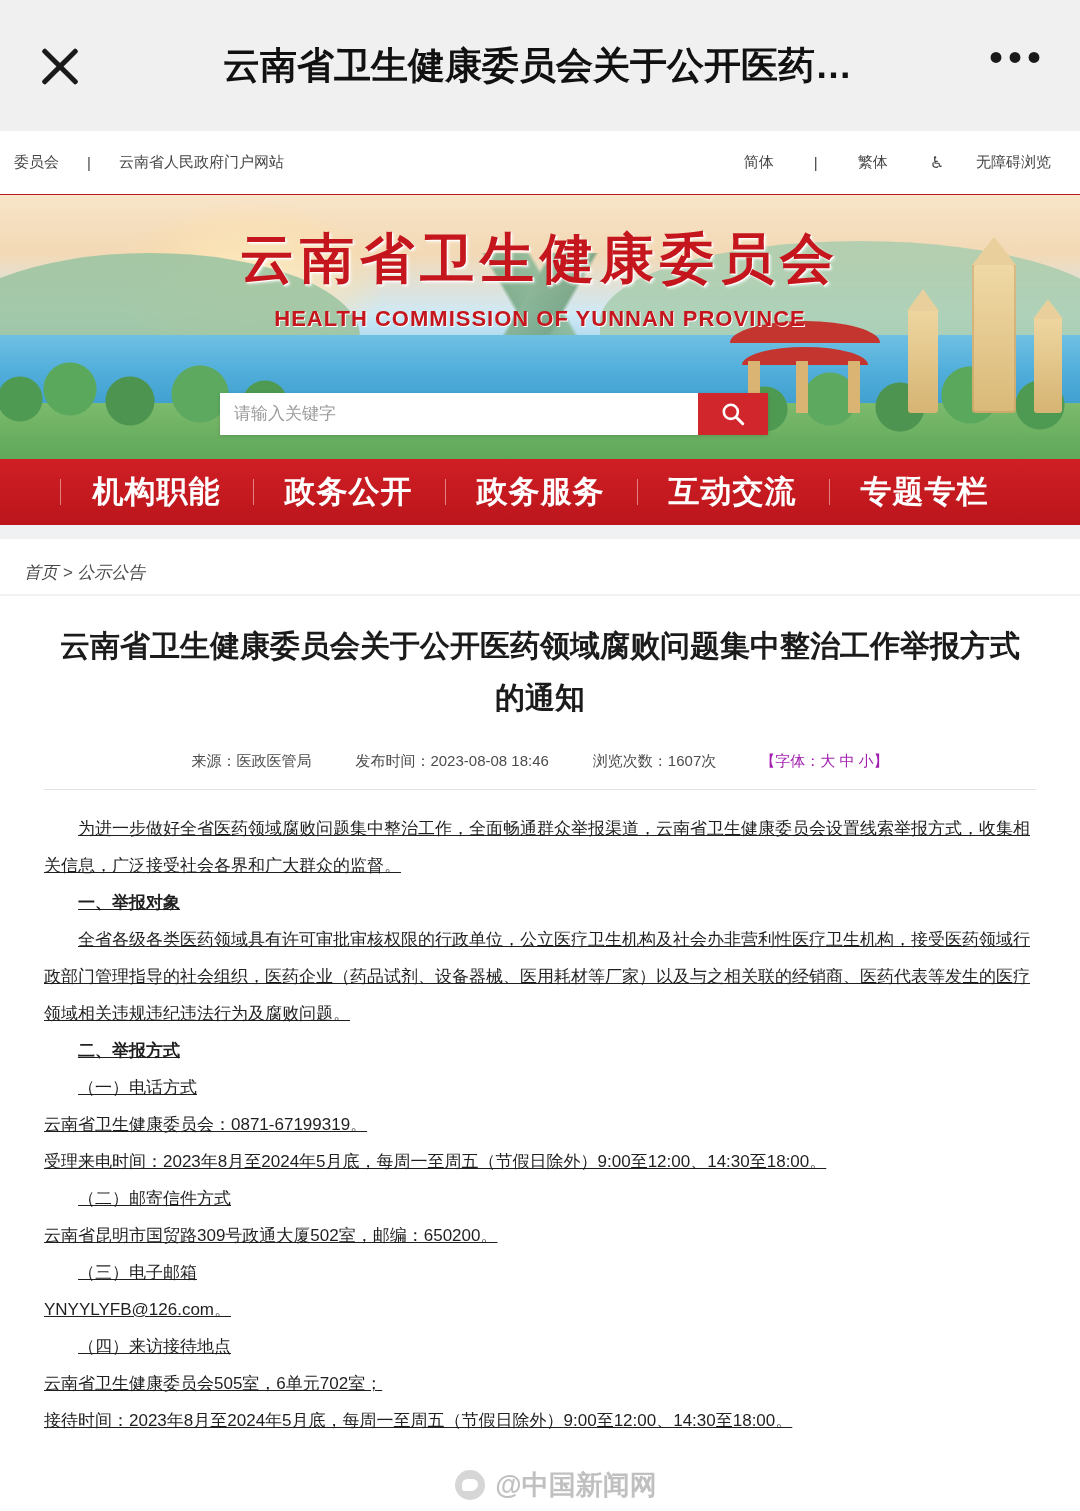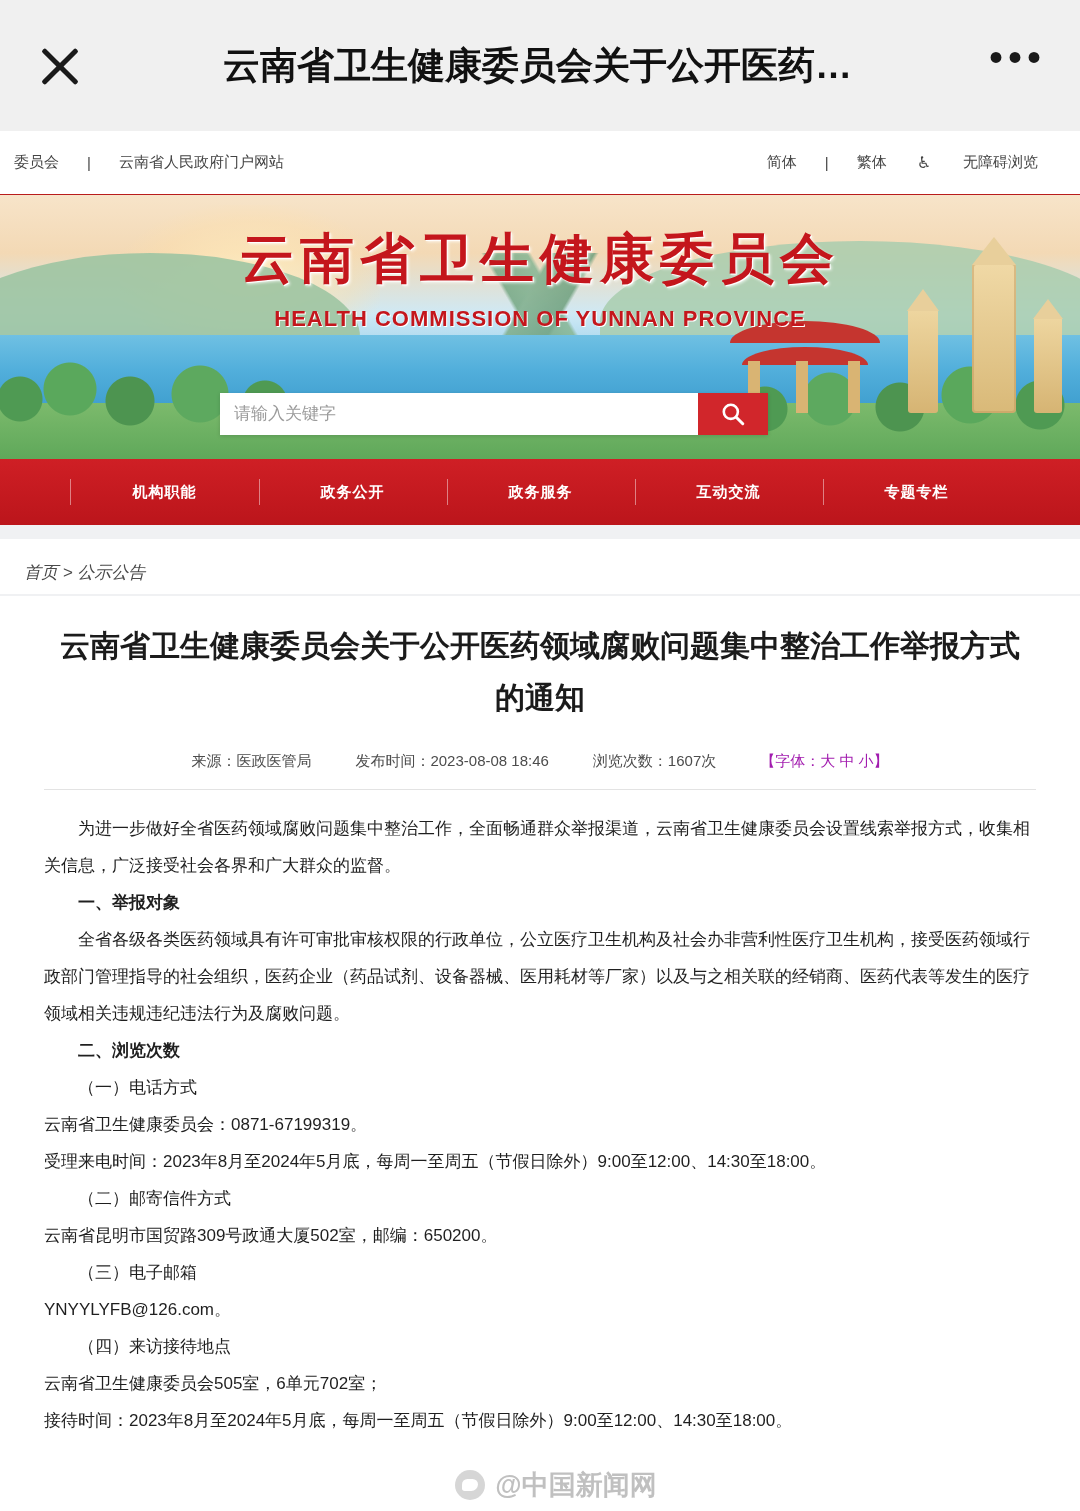--- a/index.html
+++ b/index.html
@@ -66,22 +66,22 @@
     color: #555;
     padding-left: 0;
   }
   .utilbar .left { display: flex; align-items: center; }
   .utilbar .left span { padding: 0 14px; color: #444; }
   .utilbar .sep { color: #d2d2d2; }
   .utilbar .right {
     margin-left: auto;
     display: flex;
     align-items: center;
-    padding-right: 14px;
-    gap: 0;
+    padding-right: 1px;
+    gap: 12px;
   }
   .utilbar .right span { padding: 0 14px; color: #444; }
   .access {
     display: flex; align-items: center;
     color: #c2181b;
     font-weight: normal;
     padding-left: 2px !important;
   }
   .access .wifi { margin-right: 4px; font-size: 16px; }
 
@@ -238,23 +238,23 @@
   .nav {
     height: 66px;
     background: linear-gradient(180deg,#cf1f25 0%, #bb151b 100%);
     display: flex;
     align-items: center;
     justify-content: center;
     gap: 0;
   }
   .nav-item {
     color: #fff;
-    font-size: 15px;
-    font-weight: bold;
-    padding: 0 62px;
+    font-size: 31px;
+    font-weight: bold;
+    padding: 0 32px;
     position: relative;
     cursor: pointer;
     letter-spacing: 1px;
   }
   .nav-item + .nav-item::before {
     content: "";
     position: absolute; left: 0; top: 50%;
     transform: translateY(-50%);
     width: 1px; height: 26px;
     background: rgba(255,255,255,.45);
@@ -294,20 +294,21 @@
   .meta .fontsize { color: #a21caf; }
   .meta-rule {
     margin: 18px 0 20px 0;
     border-top: 1px solid #e3e3e3;
   }
   .body-text p {
     font-size: 17px;
     line-height: 37px;
     color: #1f1f1f;
     margin: 0;
+    text-decoration: underline;
   }
   .body-text p.indent { text-indent: 2em; }
   .body-text p.bold { font-weight: bold; text-indent: 2em; }
 
   .signature {
     margin-top: 64px;
     text-align: right;
     padding-right: 36px;
     font-size: 17px;
     line-height: 38px;
@@ -428,21 +429,21 @@
     <span>发布时间：2023-08-08 18:46</span>
     <span>浏览次数：1607次</span>
     <span class="fontsize">【字体：大 中 小】</span>
   </div>
   <div class="meta-rule"></div>
 
   <div class="body-text">
     <p class="indent">为进一步做好全省医药领域腐败问题集中整治工作，全面畅通群众举报渠道，云南省卫生健康委员会设置线索举报方式，收集相关信息，广泛接受社会各界和广大群众的监督。</p>
     <p class="bold">一、举报对象</p>
     <p class="indent">全省各级各类医药领域具有许可审批审核权限的行政单位，公立医疗卫生机构及社会办非营利性医疗卫生机构，接受医药领域行政部门管理指导的社会组织，医药企业（药品试剂、设备器械、医用耗材等厂家）以及与之相关联的经销商、医药代表等发生的医疗领域相关违规违纪违法行为及腐败问题。</p>
-    <p class="bold">二、浏览次数</p>
+    <p class="bold">二、举报方式</p>
     <p class="indent">（一）电话方式</p>
     <p>云南省卫生健康委员会：0871-67199319。</p>
     <p>受理来电时间：2023年8月至2024年5月底，每周一至周五（节假日除外）9:00至12:00、14:30至18:00。</p>
     <p class="indent">（二）邮寄信件方式</p>
     <p>云南省昆明市国贸路309号政通大厦502室，邮编：650200。</p>
     <p class="indent">（三）电子邮箱</p>
     <p>YNYYLYFB@126.com。</p>
     <p class="indent">（四）来访接待地点</p>
     <p>云南省卫生健康委员会505室，6单元702室；</p>
     <p>接待时间：2023年8月至2024年5月底，每周一至周五（节假日除外）9:00至12:00、14:30至18:00。</p>

